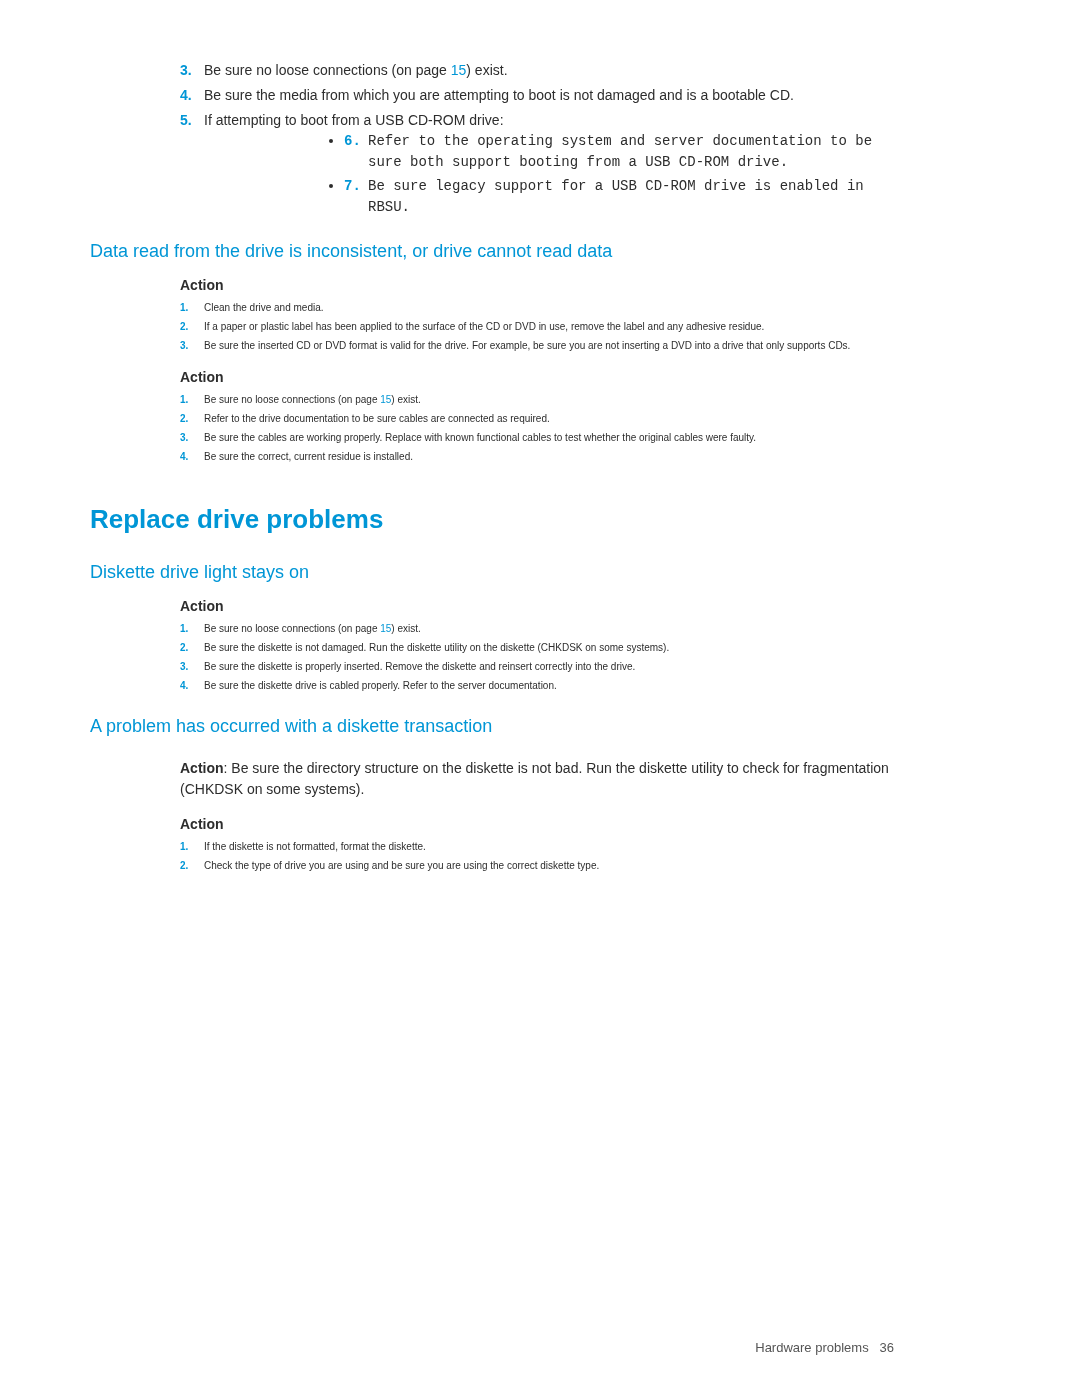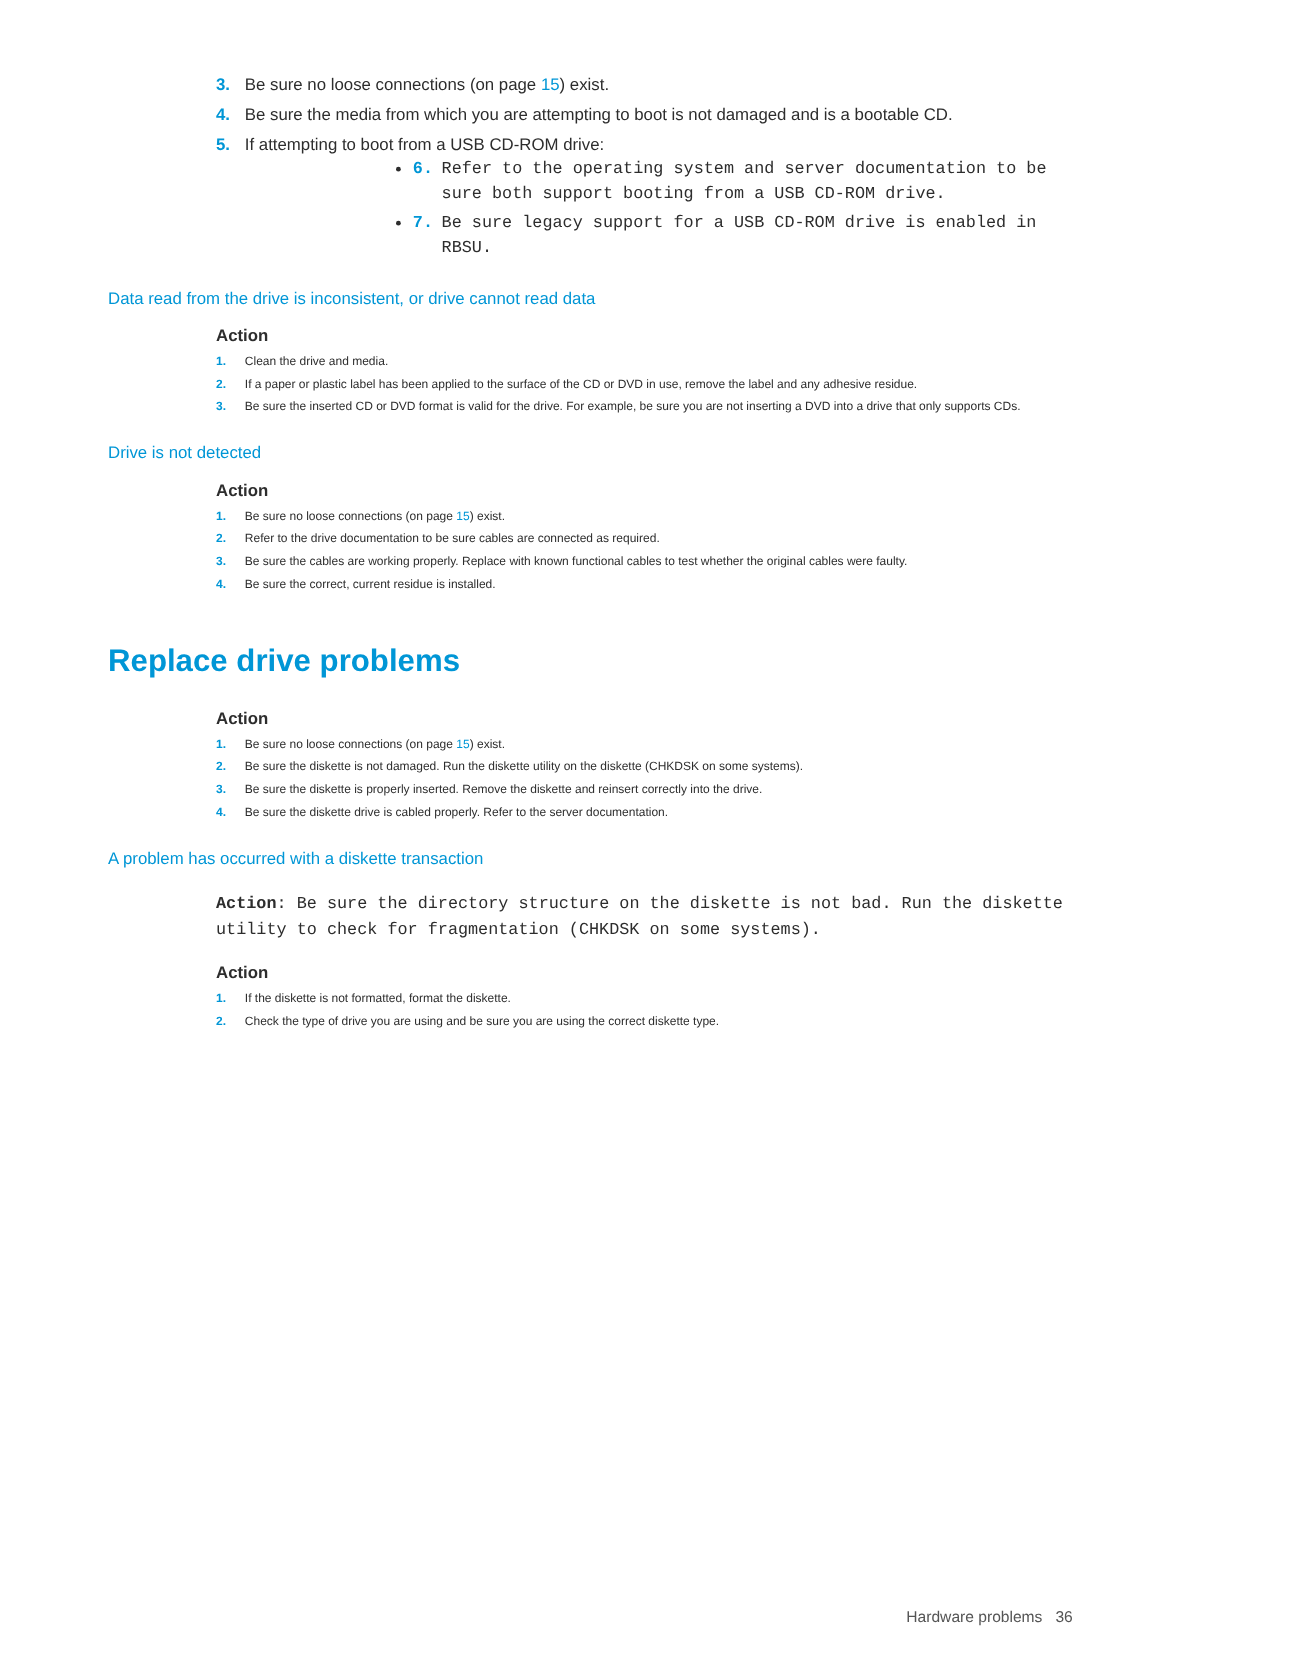--- a/index.html
+++ b/index.html
@@ -25,39 +25,38 @@
 
     .section-heading-large {
       font-size: 26px;
       font-weight: bold;
       color: #0096d6;
       margin-bottom: 18px;
       margin-top: 30px;
     }
 
     .section-heading-medium {
-      font-size: 14px;
+      font-size: 18px;
       font-weight: normal;
       color: #0096d6;
       margin-bottom: 8px;
       margin-top: 20px;
     }
 
     .action-label {
       font-weight: bold;
       font-size: 14px;
       margin-bottom: 4px;
       margin-top: 10px;
     }
 
     .action-inline {
       font-size: 14px;
       margin-top: 18px;
       margin-left: 90px;
-      font-family: Liberation Mono, monospace;
     }
 
     .action-inline strong {
       font-weight: bold;
     }
 
     ol {
       margin-left: 90px;
       padding-left: 20px;
     }
@@ -168,34 +167,34 @@
     <div class="section-heading-medium">Data read from the drive is inconsistent, or drive cannot read data</div>
     <div class="action-label" style="margin-left: 90px;">Action</div>
     <ol class="numbered-list">
       <li>Clean the drive and media.</li>
       <li>If a paper or plastic label has been applied to the surface of the CD or DVD in use, remove the label and any adhesive residue.</li>
       <li>Be sure the inserted CD or DVD format is valid for the drive. For example, be sure you are not inserting a DVD into a drive that only supports CDs.</li>
     </ol>
   </div>
 
   <div class="section-divider">
-    <div class="section-heading-medium">Drive is not detected</div>
     <div class="action-label" style="margin-left: 90px;">Action</div>
     <ol class="numbered-list">
       <li>Be sure no loose connections (on page <a href="#15">15</a>) exist.</li>
       <li>Refer to the drive documentation to be sure cables are connected as required.</li>
       <li>Be sure the cables are working properly. Replace with known functional cables to test whether the original cables were faulty.</li>
       <li>Be sure the correct, current residue is installed.</li>
     </ol>
   </div>
 
   <div style="margin-top: 36px;">
     <div class="section-heading-large">Replace drive problems</div>
 
     <div class="section-divider">
+      <div class="section-heading-medium">Diskette drive light stays on</div>
       <div class="action-label" style="margin-left: 90px;">Action</div>
       <ol class="numbered-list">
         <li>Be sure no loose connections (on page <a href="#15">15</a>) exist.</li>
         <li>Be sure the diskette is not damaged. Run the diskette utility on the diskette (CHKDSK on some systems).</li>
         <li>Be sure the diskette is properly inserted. Remove the diskette and reinsert correctly into the drive.</li>
         <li>Be sure the diskette drive is cabled properly. Refer to the server documentation.</li>
       </ol>
     </div>
 
     <div class="section-divider">

